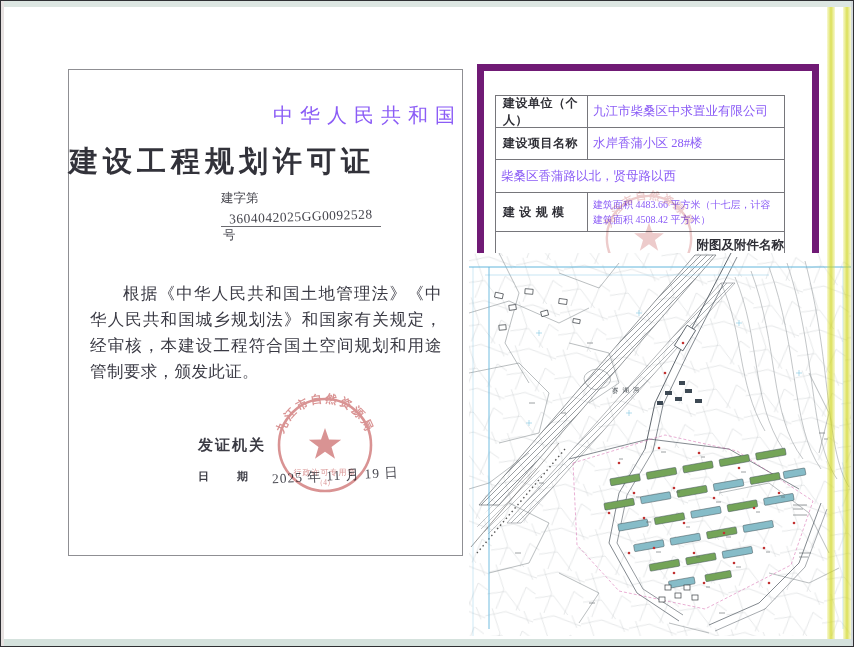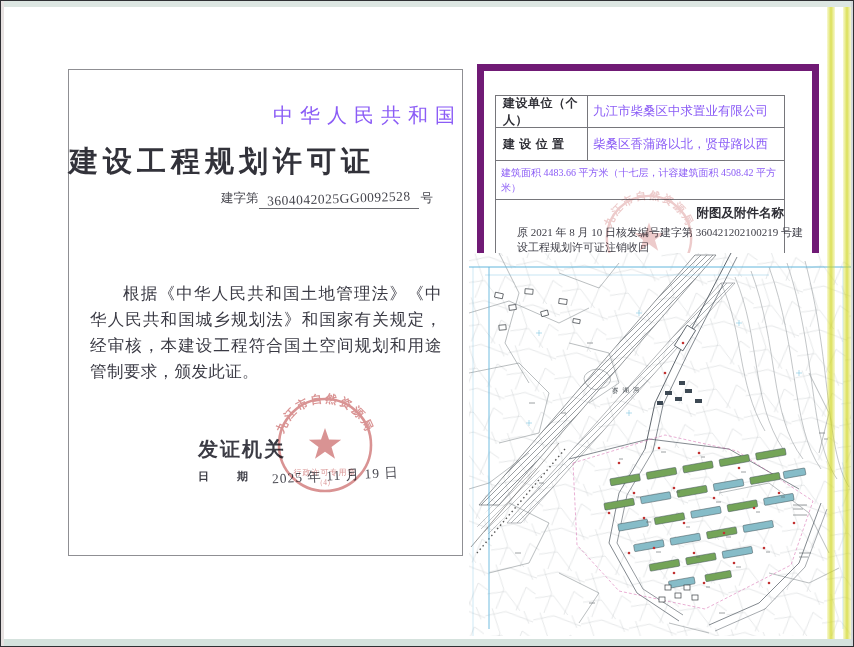--- a/index.html
+++ b/index.html
@@ -15,28 +15,28 @@
   .strip-right{left:850px;top:0;width:4px;height:647px;background:#d3d9dc;z-index:31;}
   .strip-left{left:0;top:0;width:3px;height:647px;background:#e7e2e1;z-index:30;}
   .ystripe{top:0;width:8px;height:638px;z-index:20;
     background:linear-gradient(90deg,rgba(228,230,70,.25),rgba(206,212,25,.72),rgba(228,230,70,.25));}
   .y1{left:826px;} .y2{left:842px;}
 
   
   .cert{left:67px;top:68px;width:393px;height:485px;border:1px solid #8f8f93;background:#fff;z-index:2;}
   .cert-country{left:0;top:32px;width:100%;text-align:right;font-size:20px;letter-spacing:7px;color:#8b5cf6;}
   .cert-title{left:0;top:72px;width:100%;text-align:left;font-size:29px;font-weight:bold;letter-spacing:5px;color:#32323a;}
-  .cert-no{left:152px;top:120px;display:flex;align-items:center;font-size:12.5px;color:#45454d;}
+  .cert-no{left:152px;top:120px;display:flex;align-items:flex-start;font-size:12.5px;color:#45454d;flex-direction:column;}
   .cert-no .pre{padding-bottom:2px;}
   .cert-no .line{display:inline-block;width:160px;border-bottom:1px solid #6b6b70;text-align:center;padding-bottom:1px;}
   .cert-no .num{display:inline-block;font-size:13.5px;letter-spacing:.5px;transform:rotate(-2deg);}
   .cert-no .suf{padding-bottom:2px;margin-left:2px;}
   .cert-body{left:21px;top:194px;width:352px;font-size:16.5px;line-height:26px;text-align:justify;
     text-indent:2em;letter-spacing:.4px;color:#3a3a44;}
-  .issuer{left:129px;top:366px;font-size:20px;font-weight:600;letter-spacing:2px;color:#3b3b44;}
+  .issuer{left:129px;top:366px;font-size:15px;font-weight:600;letter-spacing:2px;color:#3b3b44;}
   .datelab{left:129px;top:399px;font-size:11px;font-weight:600;letter-spacing:2px;color:#3b3b44;}
   .dateval{left:203px;top:397px;font-size:13.5px;letter-spacing:1px;color:#4a4a52;transform:rotate(-3deg);}
   .seal{mix-blend-mode:multiply;}
 
   
   .detail{left:476px;top:63px;width:328px;height:372px;border:7px solid #701a75;background:#fff;z-index:1;}
   .dtable{position:absolute;left:11px;top:24px;width:290px;border:1px solid #76767b;box-sizing:border-box;background:#fff;}
   .drow{display:flex;border-bottom:1px solid #76767b;}
   .dlabel{width:92px;border-right:1px solid #76767b;box-sizing:border-box;
     font-family:"Liberation Sans","DejaVu Sans",sans-serif;font-weight:bold;font-size:12px;
@@ -84,25 +84,29 @@
       <text x="0" y="40" text-anchor="middle" font-size="7.5" fill="#c25151" font-family="Liberation Serif, serif">（4）</text>
     </svg>
   </section>
 
   <section class="abs detail">
     <div class="dtable">
       <div class="drow h31">
         <div class="dlabel">建设单位（个人）</div>
         <div class="dval">九江市柴桑区中求置业有限公司</div>
       </div>
+      <div class="drow h31">
+        <div class="dlabel">建设项目名称</div>
+        <div class="dval">水岸香蒲小区 28#楼</div>
+      </div>
       <div class="drow h32">
-        <div class="dlabel">建 设 位 置</div>
         <div class="dval">柴桑区香蒲路以北，贤母路以西</div>
       </div>
       <div class="drow h38">
+        <div class="dlabel">建 设 规 模</div>
         <div class="dval" style="font-size:10px;">建筑面积 4483.66 平方米（十七层，计容建筑面积 4508.42 平方米）</div>
       </div>
       <div class="attach">
         <div class="attach-label">附图及附件名称</div>
         <div class="attach-note">原 2021 年 8 月 10 日核发编号建字第 360421202100219 号建设工程规划许可证注销收回</div>
       </div>
     </div>
 
     <svg class="abs seal" style="left:110px;top:112px;opacity:.30;" width="110" height="110" viewBox="-60 -60 120 120">
       <defs>

